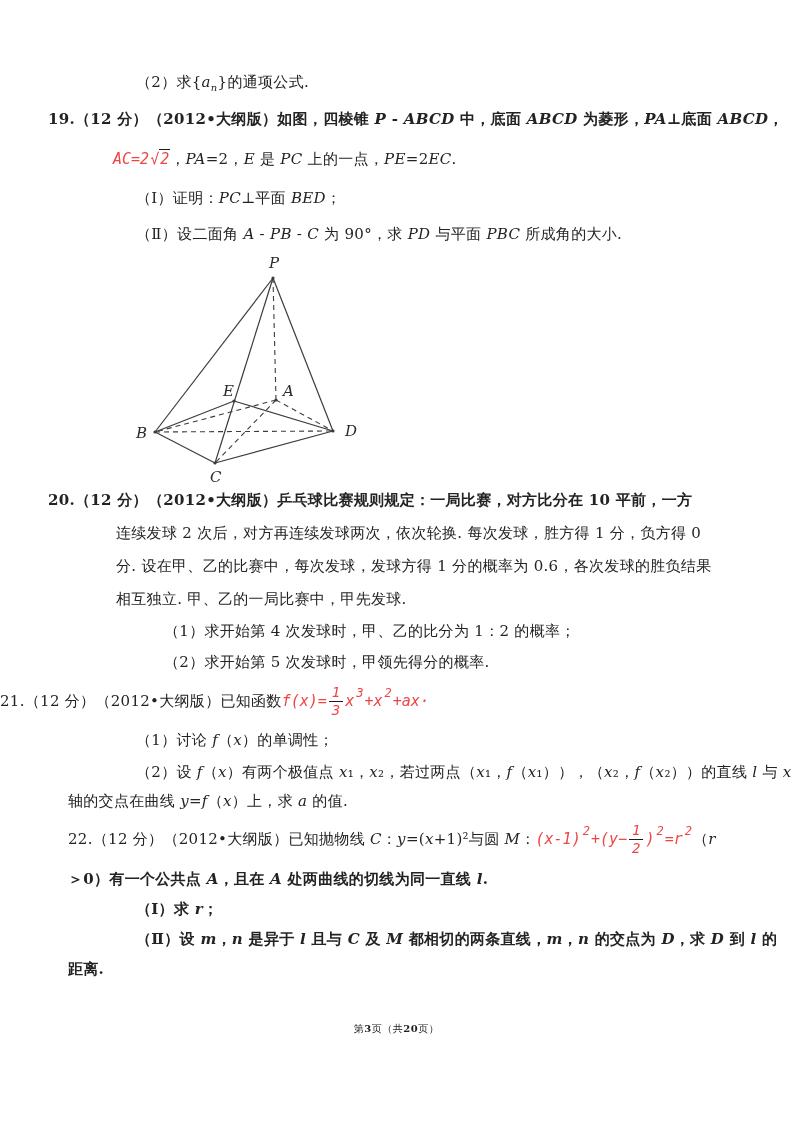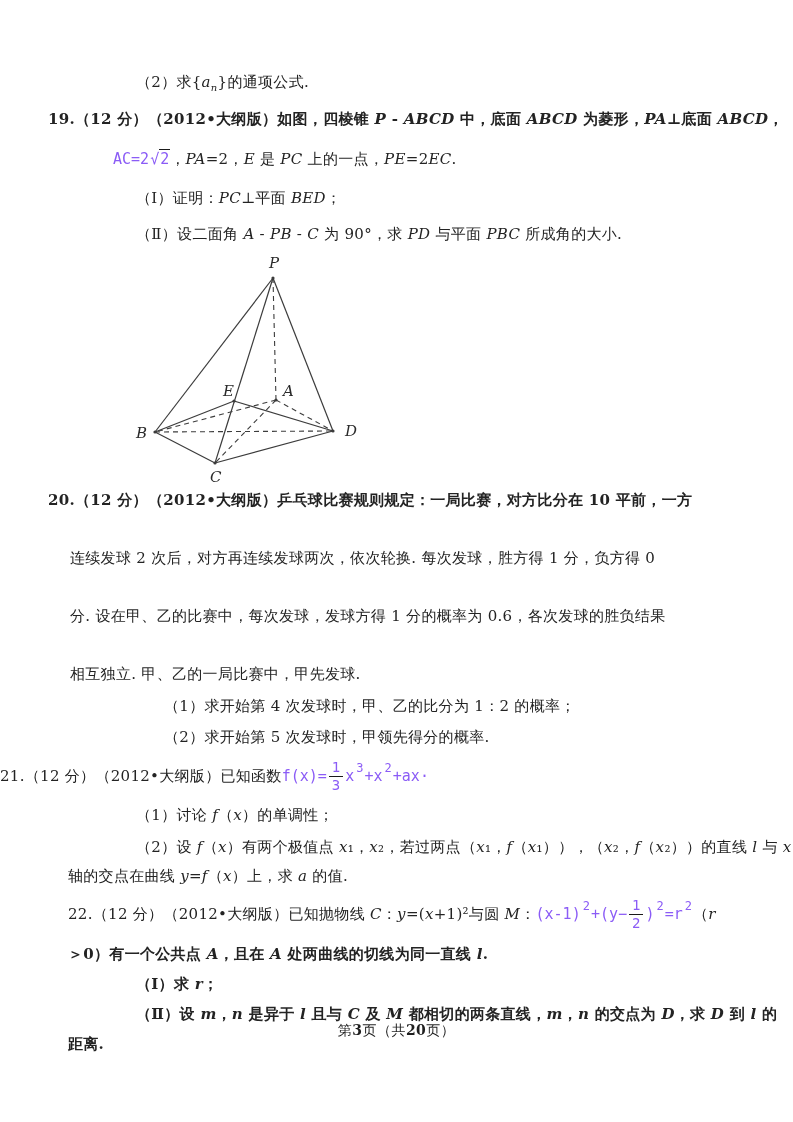--- a/index.html
+++ b/index.html
@@ -16,45 +16,45 @@
   .content { position:absolute; top:64px; left:0; width:793px; }
   .line { white-space:nowrap; letter-spacing:0.3px; }
   .h36 { height:36px; line-height:36px; }
   .h38 { height:38px; line-height:38px; }
   .h33 { height:33px; line-height:33px; }
   .h31 { height:31px; line-height:31px;margin-left:28px; }
   .h32 { height:32px; line-height:32px; }
   .h30 { height:30px; line-height:30px;font-weight:bold; }
   .h26 { height:26px; line-height:26px; }
   .ind-num  { padding-left:48px;font-weight:bold; }
-  .ind-cont { padding-left:70px;margin-top:25px; }
+  .ind-cont { padding-left:116px; }
   .ind-sub  { padding-left:136px; }
   .ind-flush{ padding-left:68px; }
   .fline { display:flex; align-items:center; letter-spacing:0.3px; }
   .fline.f21 { height:46px; }
   .fline.f22 { height:50px; padding-left:68px; }
   .fline.f19 { height:42px; padding-left:113px; }
   i { font-style:italic; }
   
-  .mathf { font-family:"DejaVu Sans Mono","Liberation Mono",monospace; color:#8b5cf6; letter-spacing:0; }
+  .mathf { font-family:"DejaVu Sans Mono","Liberation Mono",monospace; color:#ef4444; letter-spacing:0;font-style:italic; }
   .frac { display:inline-block; vertical-align:middle; text-align:center; line-height:1.05; margin:0 2px; font-size:14px; }
   .frac .num { display:block; border-bottom:1.5px solid #1a1a1a; padding:0 3px 1px; }
   .frac .den { display:block; padding-top:1px; }
   .msup { font-size:12px; vertical-align:9px; margin-left:2px; margin-right:1px; }
   .radicand { border-top:1.5px solid #1a1a1a; padding:0 1px; }
   .rad { margin-left:1px; }
   .vsub { font-size:10px; vertical-align:-4px; font-style:italic; }
   .vvar { font-style:italic; }
   
   .diagram-wrap { height:232px; padding-left:133px; }
   .diagram-wrap svg { display:block; }
   .dlabel { font-family:"DejaVu Serif",serif; font-style:italic; font-size:15px; fill:#2a2a2a; }
   .footer {
     position:absolute; top:1022px; left:0; width:793px;
-    text-align:center; font-size:14px; color:#1e1e1e; letter-spacing:0.5px;
+    text-align:center; font-size:10px; color:#1e1e1e; letter-spacing:0.5px;
   }
   .footer .bnum { font-weight:bold; }
 </style>
 </head>
 <body>
 
 <div class="page">
   <div class="content">
 
     <div class="line h36 ind-sub"><span>（2）求{</span><span class="vvar">a</span><span class="vsub">n</span><span>}的通项公式.</span></div>

